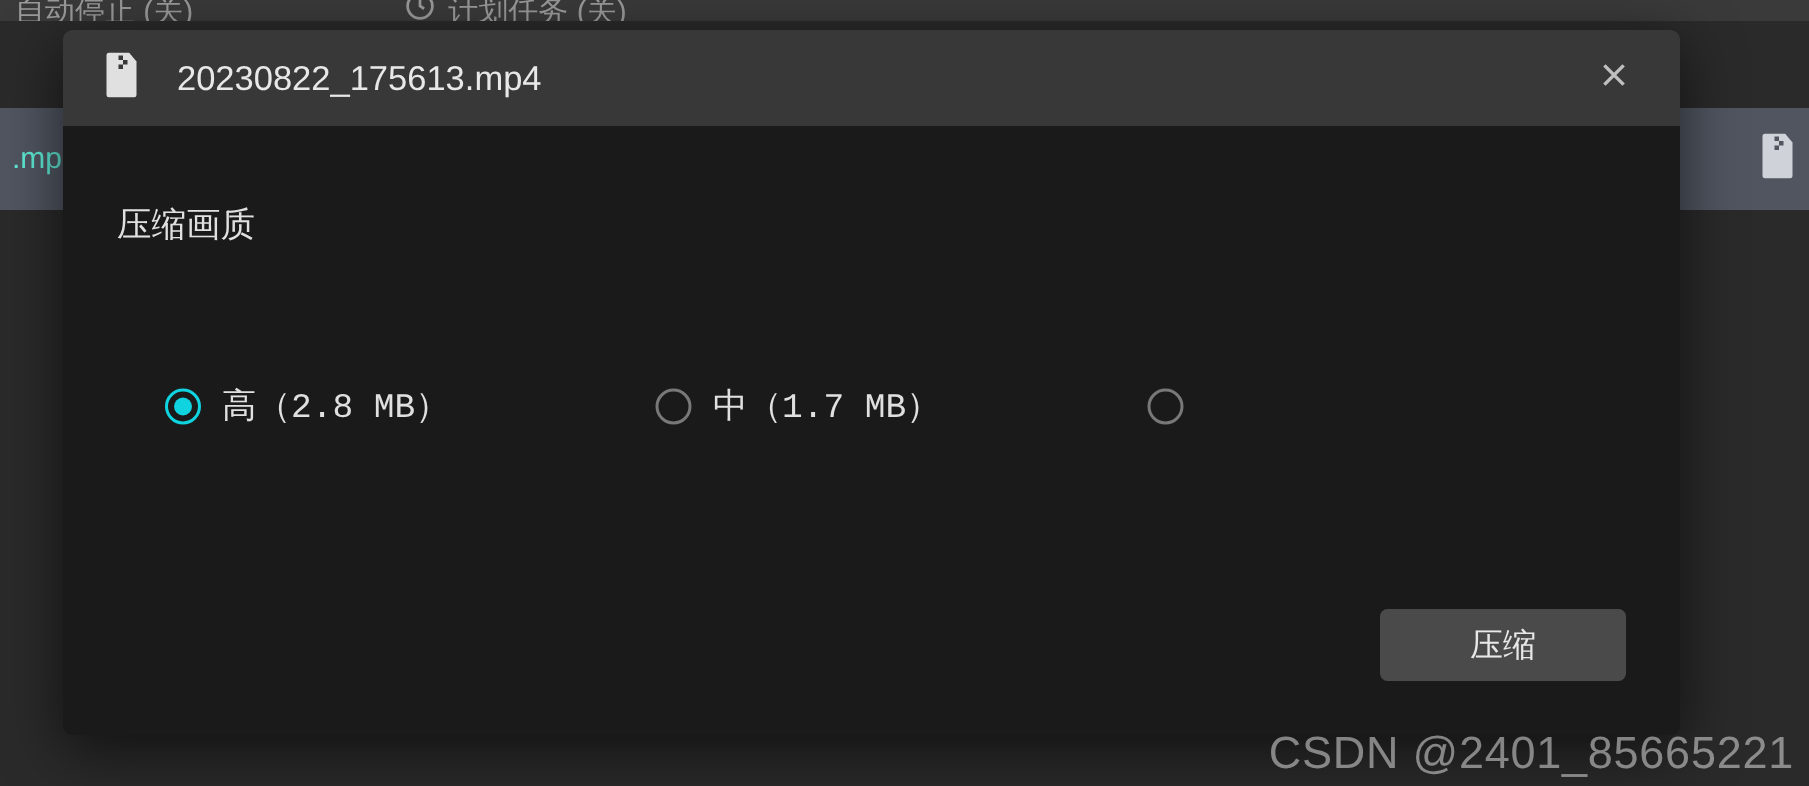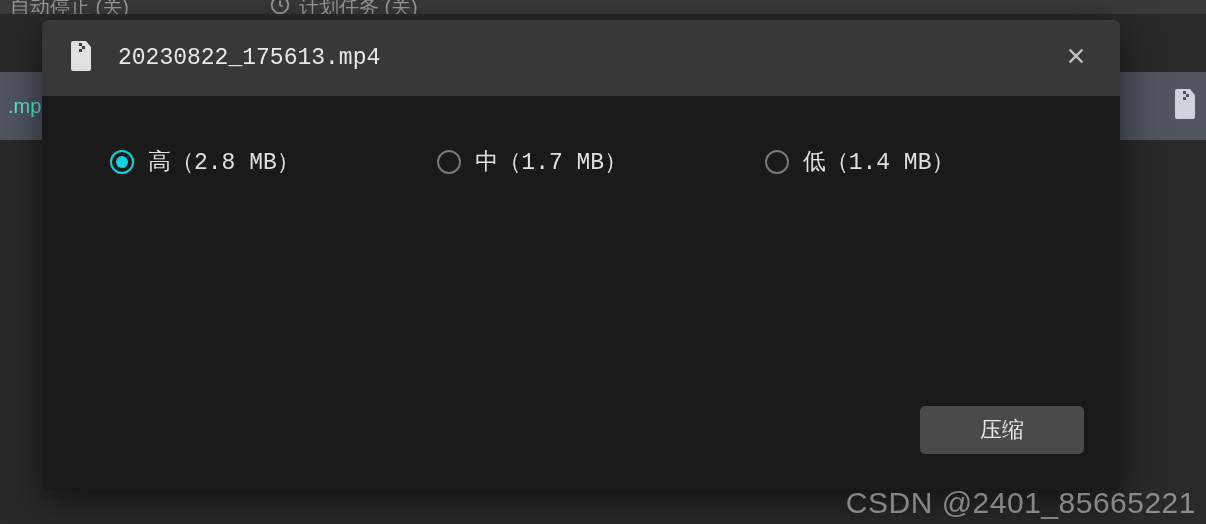--- a/index.html
+++ b/index.html
@@ -64,28 +64,27 @@
       top: 20px;
       width: 1078px;
       height: 470px;
       background: #1a1a1a;
       border-radius: 6px;
       box-shadow: 0 10px 40px rgba(0,0,0,0.6);
       display: flex;
       flex-direction: column;
     }
     .modal-header {
-      height: 76px;
+      height: 64px;
       background: #383838;
       border-radius: 6px 6px 0 0;
       display: flex;
       align-items: center;
       padding: 16px 28px;
       gap: 24px;
-      font-family: Liberation Mono, monospace;
     }
     .modal-header-icon svg {
       width: 24px;
       height: 30px;
       fill: #e0e0e0;
     }
     .modal-title {
       flex: 1;
       font-size: 23px;
       color: #e8e8e8;
@@ -221,35 +220,35 @@
     <div class="close-btn">
       <span>
         <svg viewBox="0 0 24 24">
             <path d="M5 5l14 14M19 5L5 19" fill="none"></path>
           </svg>
       </span>
     </div>
   </div>
 
   <div class="modal-body">
+    <div class="section-title">压缩画质</div>
 
     <div class="radio-row">
       <div class="radio-option">
         <span class="radio-circle selected">
           <span class="radio-dot"></span>
         </span>
         <span class="radio-label">高（2.8 MB）</span>
       </div>
       <div class="radio-option">
         <span class="radio-circle"></span>
         <span class="radio-label">中（1.7 MB）</span>
       </div>
       <div class="radio-option">
         <span class="radio-circle"></span>
-        <span class="radio-label">低（1.4 MB）</span>
       </div>
     </div>
   </div>
 
   <div class="modal-footer">
     <button class="primary-btn">压缩</button>
   </div>
 </div>
 
 <div class="watermark">CSDN @2401_85665221</div>

